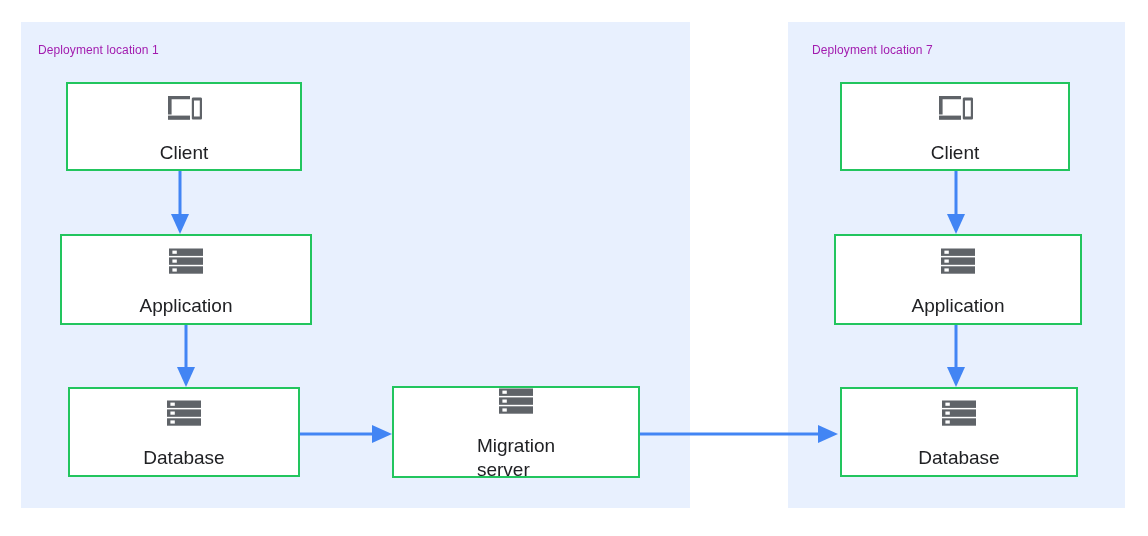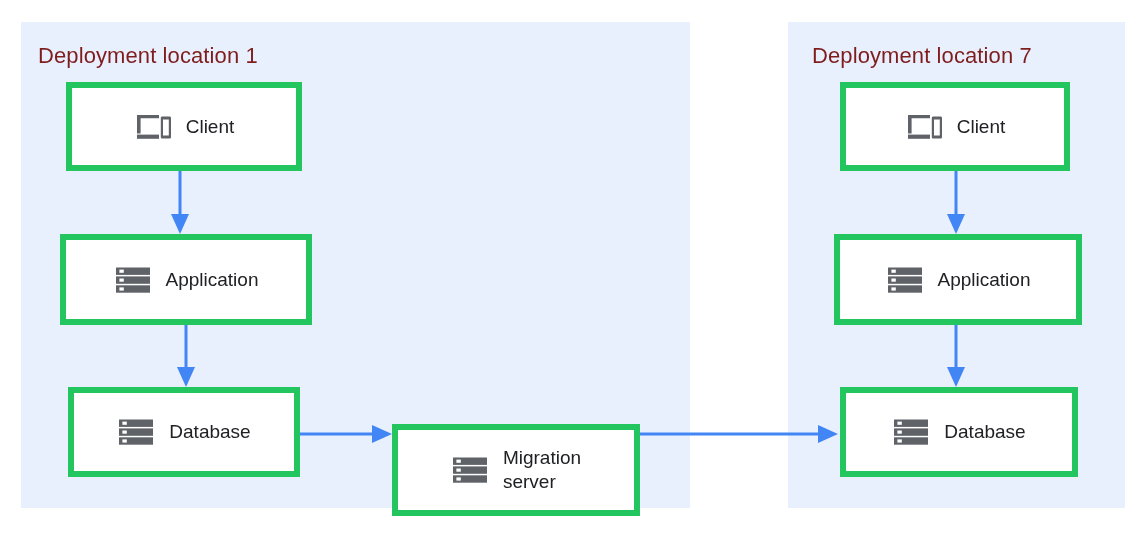--- a/index.html
+++ b/index.html
@@ -16,32 +16,32 @@
     height: 536px;
     background: #ffffff;
     overflow: hidden;
   }
   .zone {
     position: absolute;
     background: #e8f0fe;
   }
   .zone-label {
     position: absolute;
-    font-size: 22px;
-    color: #7f1d1d;
+    font-size: 12px;
+    color: #a21caf;
     white-space: nowrap;
     letter-spacing: 0.1px;
   }
   .node {
     position: absolute;
     background: #ffffff;
-    border: 6px solid #22c55e;
+    border: 2px solid #22c55e;
     box-sizing: border-box;
     display: flex;
-    flex-direction: row;
+    flex-direction: column;
     align-items: center;
     justify-content: center;
     gap: 14px;
   }
   .node-icon {
     flex: 0 0 auto;
     width: 38px;
     height: 38px;
     display: block;
   }
@@ -146,21 +146,21 @@
         <rect x="5.4" y="8.6" width="4.4" height="3.2" fill="#ffffff"></rect>
         <rect x="2" y="15.4" width="34" height="7.4" fill="#5f6368"></rect>
         <rect x="5.4" y="17.5" width="4.4" height="3.2" fill="#ffffff"></rect>
         <rect x="2" y="24.3" width="34" height="7.4" fill="#5f6368"></rect>
         <rect x="5.4" y="26.4" width="4.4" height="3.2" fill="#ffffff"></rect>
       </svg>
     </span>
     <span class="node-label">Database</span>
   </div>
 
-  <div class="node" style="left:392px; top:386px; width:248px; height:92px;margin-top:38px;">
+  <div class="node" style="left:392px; top:386px; width:248px; height:92px;">
     <span class="node-icon">
       <svg width="38" height="38" viewBox="0 0 38 38">
         <rect x="2" y="6.5" width="34" height="7.4" fill="#5f6368"></rect>
         <rect x="5.4" y="8.6" width="4.4" height="3.2" fill="#ffffff"></rect>
         <rect x="2" y="15.4" width="34" height="7.4" fill="#5f6368"></rect>
         <rect x="5.4" y="17.5" width="4.4" height="3.2" fill="#ffffff"></rect>
         <rect x="2" y="24.3" width="34" height="7.4" fill="#5f6368"></rect>
         <rect x="5.4" y="26.4" width="4.4" height="3.2" fill="#ffffff"></rect>
       </svg>
     </span>

